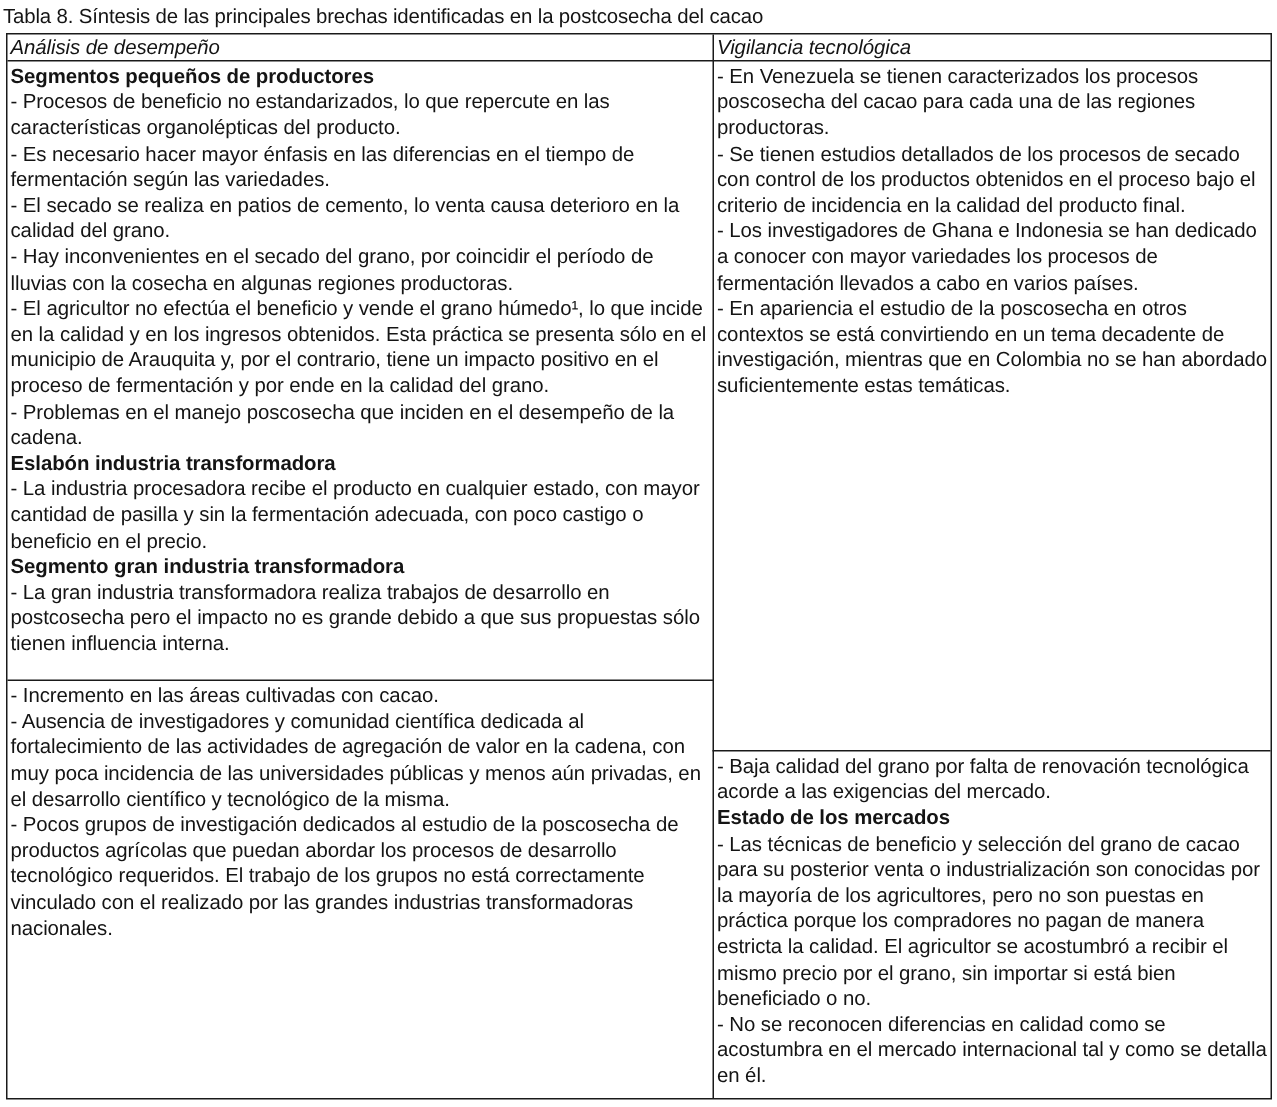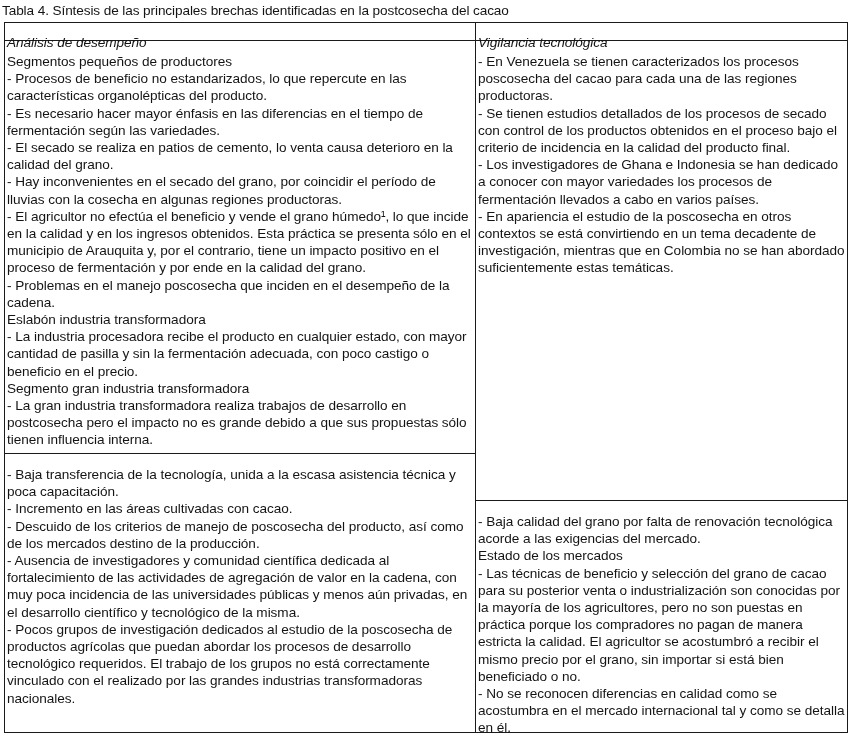--- a/index.html
+++ b/index.html
@@ -12,30 +12,30 @@
       font-size: 13.6px; line-height: 17px; white-space: nowrap; letter-spacing: -0.1px;
     }
     .tbl {
       position: absolute; left: 4px; top: 22px; width: 844px; height: 711px;
       border: 1.2px solid #1a1a1a; box-sizing: border-box;
     }
     .vdiv { position: absolute; left: 470px; top: 0; width: 1.2px; height: 100%; background: #1a1a1a; }
     .hline { position: absolute; height: 1.2px; background: #1a1a1a; }
     .cell {
       position: absolute; box-sizing: border-box; padding: 0 2px;
-      font-size: 13.6px; line-height: 17.2px; letter-spacing: -0.05px; margin-top: 11px;
+      font-size: 13.6px; line-height: 17.2px; letter-spacing: -0.05px;
     }
     .hdr { font-style: italic; }
-    .sec { font-weight: normal; }
+    .sec { font-weight: bold; }
     .item { display: block; }
   </style>
 </head>
 <body>
 
-<div class="caption">Tabla 4. Síntesis de las principales brechas identificadas en la postcosecha del cacao</div>
+<div class="caption">Tabla 8. Síntesis de las principales brechas identificadas en la postcosecha del cacao</div>
 
 <div class="tbl">
   <div class="vdiv"></div>
 
   <div class="hline" style="left:0; top:17px; width:100%;"></div>
 
   <div class="hline" style="left:0; top:430px; width:471px;"></div>
 
   <div class="hline" style="left:470px; top:477px; width:372px;"></div>
 
@@ -50,23 +50,21 @@
     <span class="item">- Hay inconvenientes en el secado del grano, por coincidir el período de lluvias con la cosecha en algunas regiones productoras.</span>
     <span class="item">- El agricultor no efectúa el beneficio y vende el grano húmedo¹, lo que incide en la calidad y en los ingresos obtenidos. Esta práctica se presenta sólo en el municipio de Arauquita y, por el contrario, tiene un impacto positivo en el proceso de fermentación y por ende en la calidad del grano.</span>
     <span class="item">- Problemas en el manejo poscosecha que inciden en el desempeño de la cadena.</span>
     <span class="item sec">Eslabón industria transformadora</span>
     <span class="item">- La industria procesadora recibe el producto en cualquier estado, con mayor cantidad de pasilla y sin la fermentación adecuada, con poco castigo o beneficio en el precio.</span>
     <span class="item sec">Segmento gran industria transformadora</span>
     <span class="item">- La gran industria transformadora realiza trabajos de desarrollo en postcosecha pero el impacto no es grande debido a que sus propuestas sólo tienen influencia interna.</span>
   </div>
 
   <div class="cell" style="left:0; top:432px; width:470px;">
-    <span class="item">- Baja transferencia de la tecnología, unida a la escasa asistencia técnica y poca capacitación.</span>
     <span class="item">- Incremento en las áreas cultivadas con cacao.</span>
-    <span class="item">- Descuido de los criterios de manejo de poscosecha del producto, así como de los mercados destino de la producción.</span>
     <span class="item">- Ausencia de investigadores y comunidad científica dedicada al fortalecimiento de las actividades de agregación de valor en la cadena, con muy poca incidencia de las universidades públicas y menos aún privadas, en el desarrollo científico y tecnológico de la misma.</span>
     <span class="item">- Pocos grupos de investigación dedicados al estudio de la poscosecha de productos agrícolas que puedan abordar los procesos de desarrollo tecnológico requeridos. El trabajo de los grupos no está correctamente vinculado con el realizado por las grandes industrias transformadoras nacionales.</span>
   </div>
 
   <div class="cell" style="left:471px; top:19px; width:372px;">
     <span class="item">- En Venezuela se tienen caracterizados los procesos poscosecha del cacao para cada una de las regiones productoras.</span>
     <span class="item">- Se tienen estudios detallados de los procesos de secado con control de los productos obtenidos en el proceso bajo el criterio de incidencia en la calidad del producto final.</span>
     <span class="item">- Los investigadores de Ghana e Indonesia se han dedicado a conocer con mayor variedades los procesos de fermentación llevados a cabo en varios países.</span>
     <span class="item">- En apariencia el estudio de la poscosecha en otros contextos se está convirtiendo en un tema decadente de investigación, mientras que en Colombia no se han abordado suficientemente estas temáticas.</span>
   </div>

